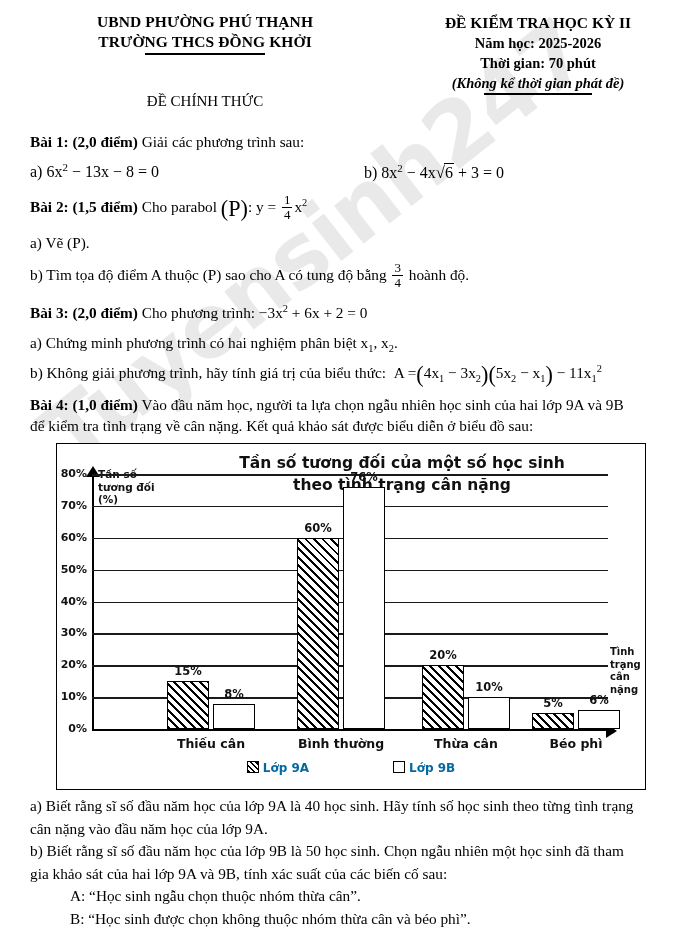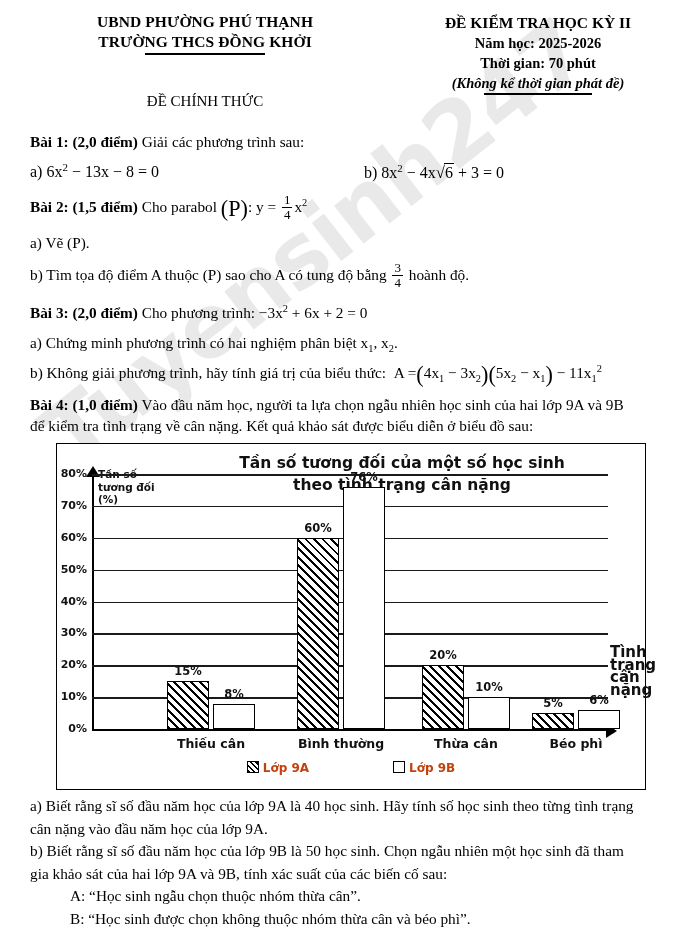--- a/index.html
+++ b/index.html
@@ -102,21 +102,21 @@
     width:0;height:0;border-top:7px solid transparent;border-bottom:7px solid transparent;
     border-left:11px solid #000;
   }
   .ylab{
     position:absolute;left:41px;top:24px;
     font-family:"DejaVu Sans", sans-serif;font-size:10.5px;line-height:12.5px;font-weight:600;
     color:#111;
   }
   .xlab{
     position:absolute;left:553px;top:202px;width:46px;
-    font-family:"DejaVu Sans", sans-serif;font-size:15px;line-height:12.5px;font-weight:600;
+    font-family:"DejaVu Sans", sans-serif;font-size:10px;line-height:12.5px;font-weight:600;
     color:#111;
   }
   .gridline{position:absolute;left:35px;height:1.5px;background:#1a1a1a;width:516px;}
   .ytick{
     position:absolute;width:34px;text-align:right;
     font-family:"DejaVu Sans", sans-serif;font-size:11px;font-weight:bold;color:#111;
     left:-4px;
   }
   .bar{position:absolute;bottom:0;box-sizing:border-box;border:1.7px solid #000;background:#fff;}
   .bar.hatch{
@@ -129,21 +129,21 @@
     white-space:nowrap;
   }
   .catlabel{
     position:absolute;top:292px;text-align:center;
     font-family:"DejaVu Sans", sans-serif;font-size:12.5px;font-weight:bold;color:#111;
     white-space:nowrap;
   }
   .legend{
     position:absolute;left:0;top:317px;width:588px;
     text-align:center;
-    font-family:"DejaVu Sans", sans-serif;font-size:12px;font-weight:bold;color:#c2410c;
+    font-family:"DejaVu Sans", sans-serif;font-size:12px;font-weight:bold;color:#0369a1;
   }
   .legend span.sw{
     display:inline-block;width:10px;height:10px;border:1.6px solid #000;
     margin-right:4px;vertical-align:-1px;background:#fff;
   }
   .legend span.sw.hatch{background-image:repeating-linear-gradient(45deg,#000 0 1.5px,#fff 1.5px 4px);}
   .legend .item{display:inline-block;margin:0 42px;}
 
   
   .footer{position:absolute;left:0;top:795px;width:700px;padding:0 16px 0 30px;box-sizing:border-box;z-index:8;}

